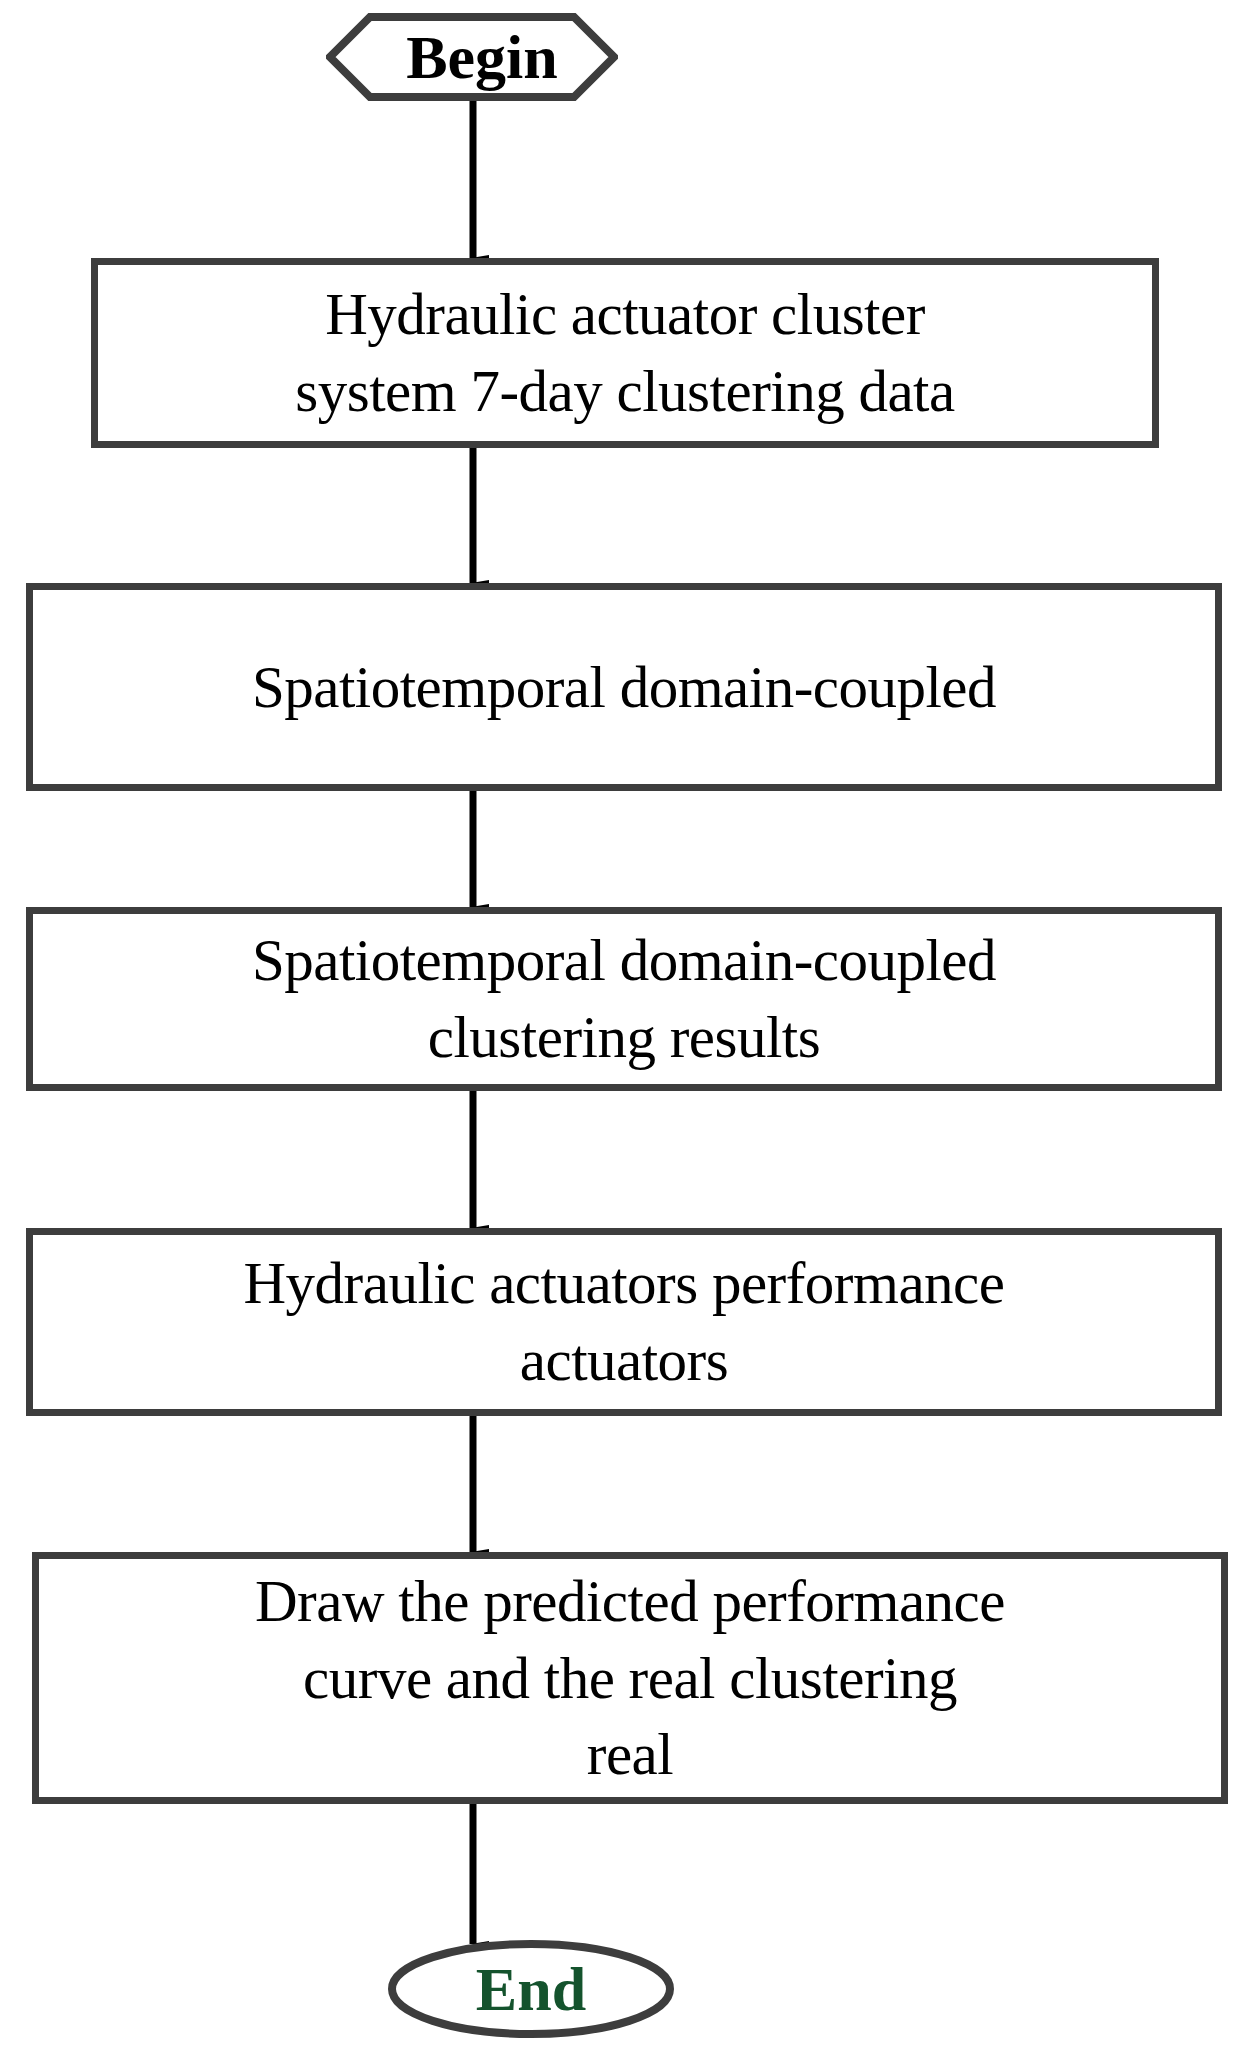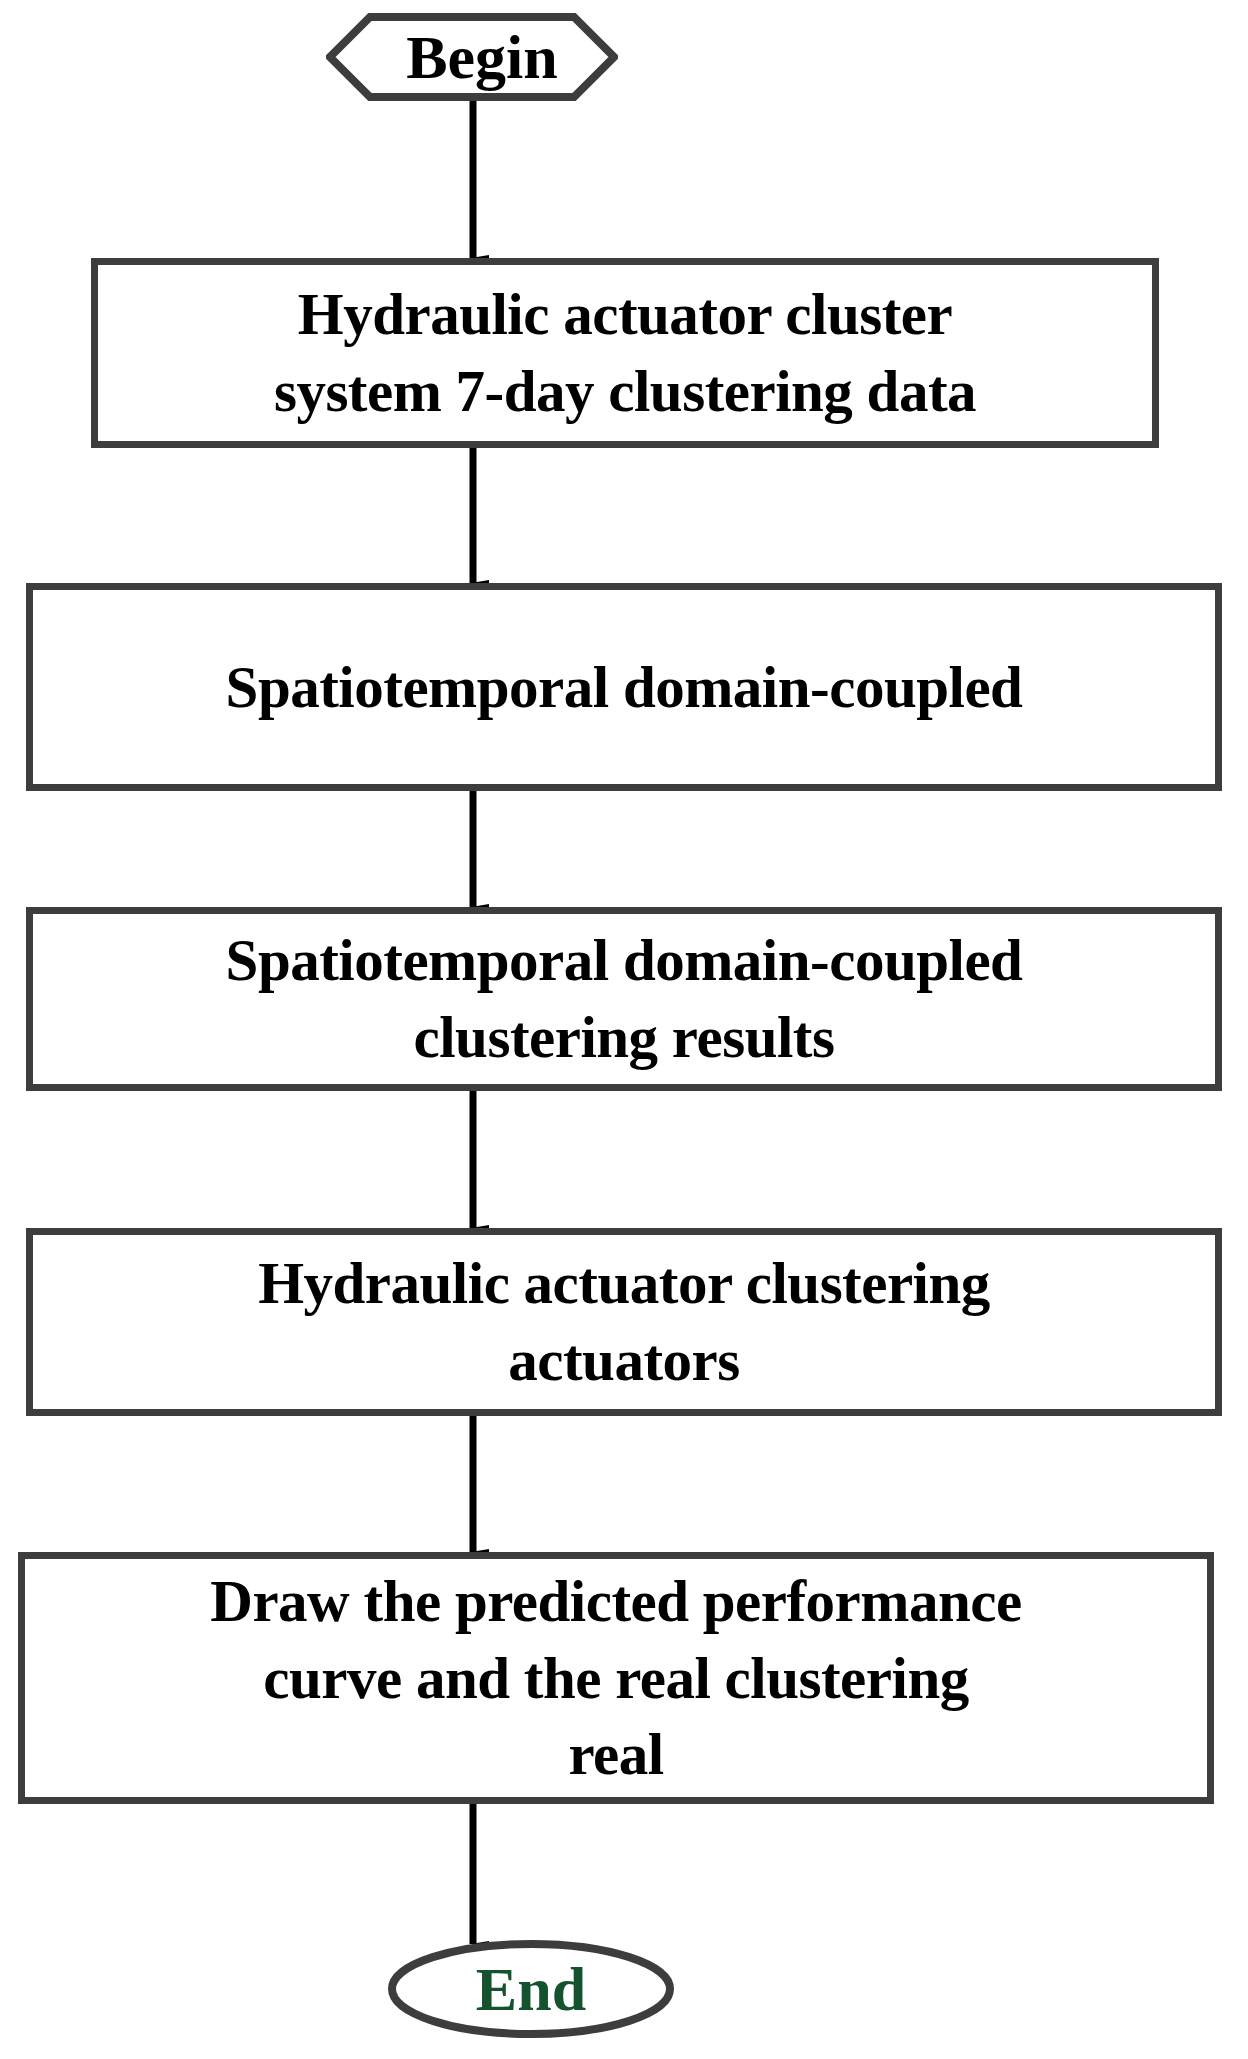--- a/index.html
+++ b/index.html
@@ -19,21 +19,21 @@
   }
   
   .node {
     position: absolute;
     box-sizing: border-box;
     display: flex;
     align-items: center;
     justify-content: center;
     text-align: center;
     color: #000000;
-    font-weight: bold;
+    font-weight: normal;
     line-height: 1.30;
     letter-spacing: -0.5px;
   }
   .proc {
     border: 7px solid #3d3d3d;
     background: #ffffff;
     font-size: 59px;
     padding: 4px 10px;
   }
   .hex-wrap {
@@ -129,26 +129,26 @@
 
   <div class="node proc" style="left:26px; top:907px; width:1196px; height:184px;">
     <div>
       <span class="txt-line">Spatiotemporal domain-coupled</span>
       <span class="txt-line">clustering results</span>
     </div>
   </div>
 
   <div class="node proc" style="left:26px; top:1228px; width:1196px; height:188px;">
     <div>
-      <span class="txt-line">Hydraulic actuator clustering</span>
+      <span class="txt-line">Hydraulic actuators performance</span>
       <span class="txt-line">actuators</span>
     </div>
   </div>
 
-  <div class="node proc" style="left:18px; top:1552px; width:1196px; height:252px;align-items:flex-end;">
+  <div class="node proc" style="left:32px; top:1552px; width:1196px; height:252px;align-items:flex-end;">
     <div>
       <span class="txt-line">Draw the predicted performance</span>
       <span class="txt-line">curve and the real clustering</span>
       <span class="txt-line">real</span>
     </div>
   </div>
 
   <div class="ell-wrap" style="left:388px; top:1940px; width:286px; height:98px;">
     <svg width="286" height="98" viewBox="0 0 286 98">
       <ellipse cx="143" cy="49" rx="139" ry="45" fill="#ffffff" stroke="#3d3d3d" stroke-width="8"></ellipse>

